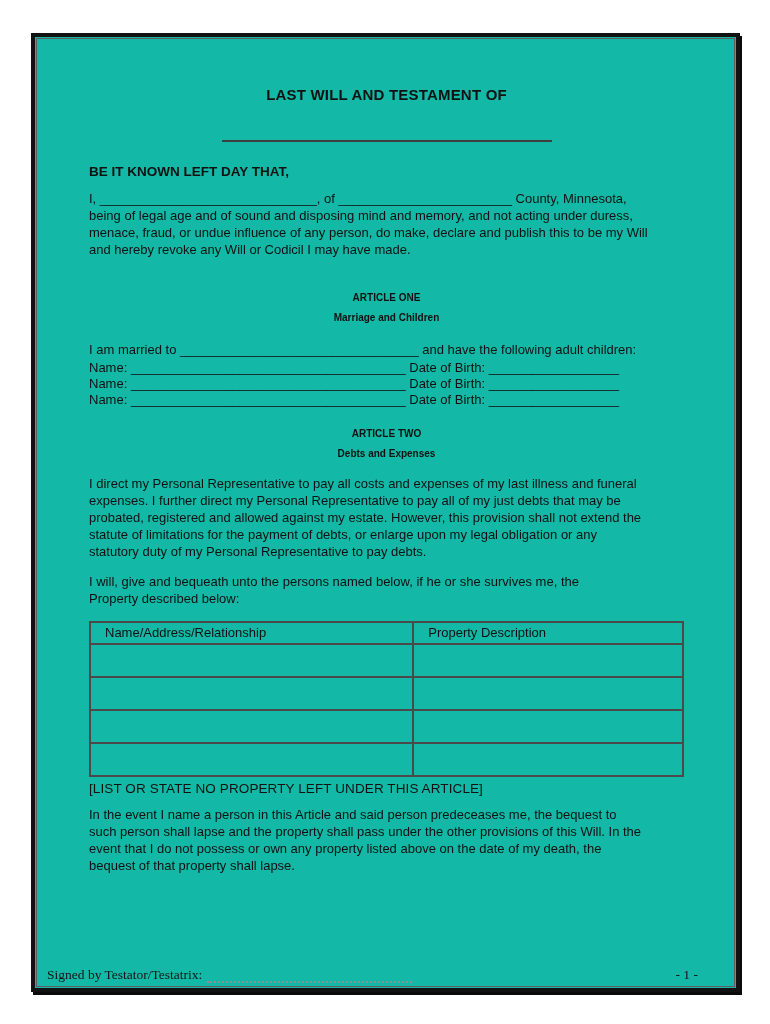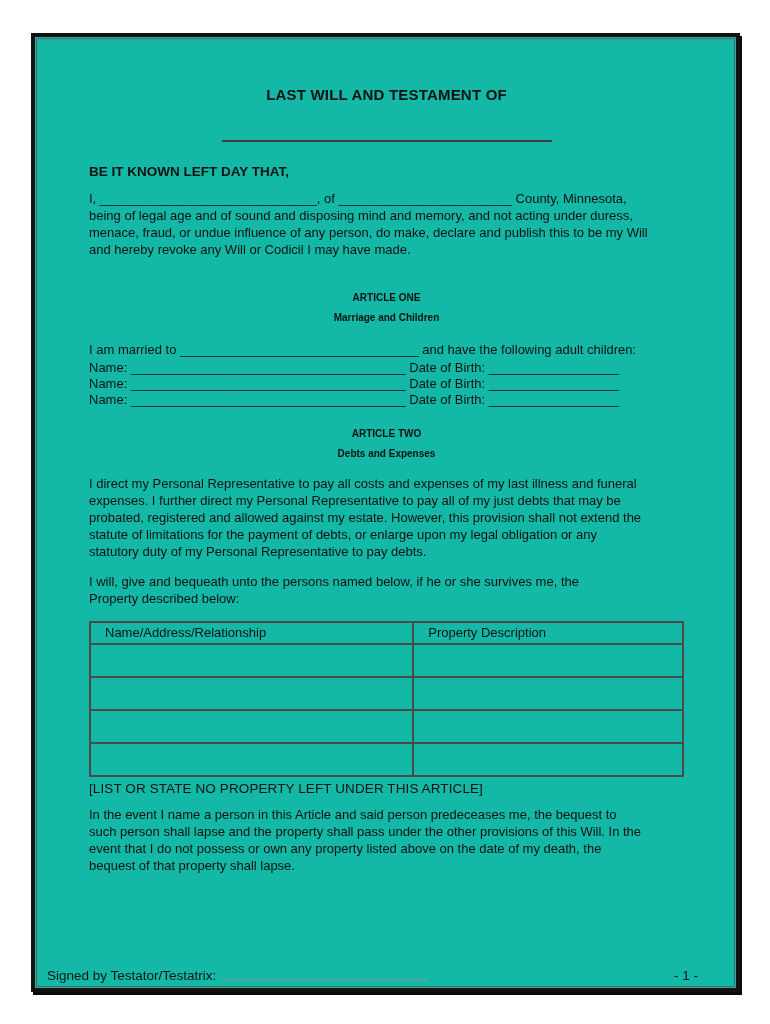--- a/index.html
+++ b/index.html
@@ -94,22 +94,22 @@
     font-size: 13.5px;
     letter-spacing: 0.1px;
   }
   .lapse { margin-top: 9px; }
   .footer {
     position: absolute;
     left: 10px;
     right: 36px;
     bottom: 3px;
     display: flex;
-    align-items: flex-start;
-    font-family: Liberation Sans, sans-serif;
+    align-items: flex-end;
+    font-family: Liberation Serif, serif;
     font-size: 13.5px;
     color: #141414;
   }
   .sig-line {
     display: inline-block;
     width: 205px;
     height: 11px;
     margin-left: 5px;
     border-bottom: 2px dotted #8f8f8f;
   }

